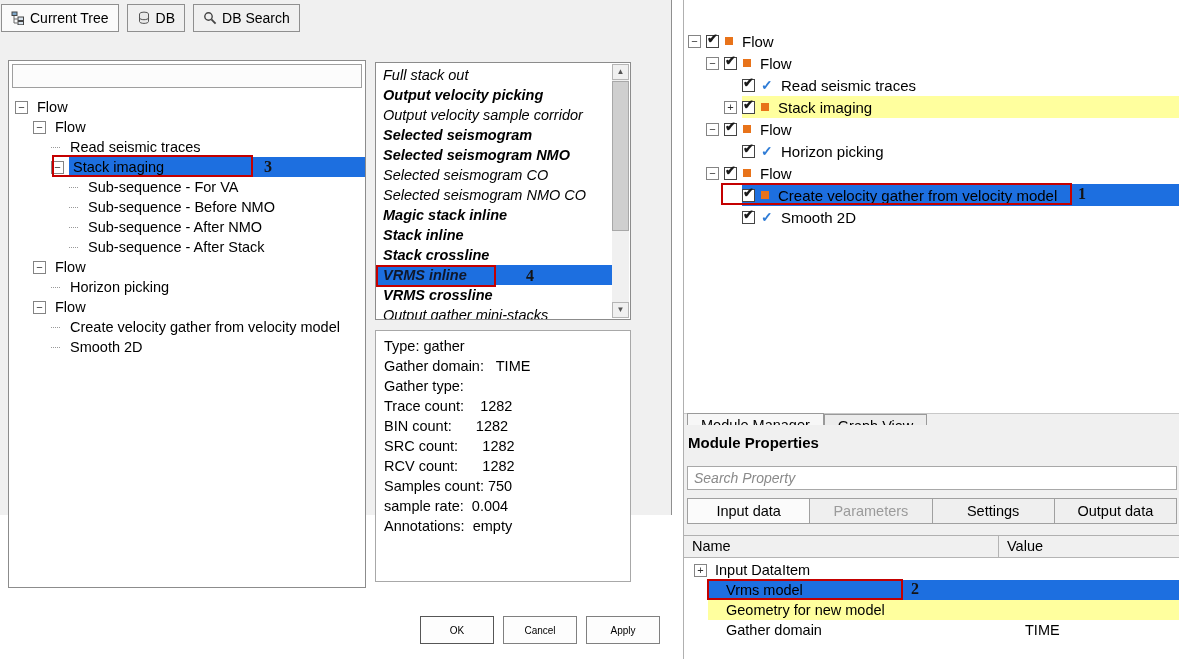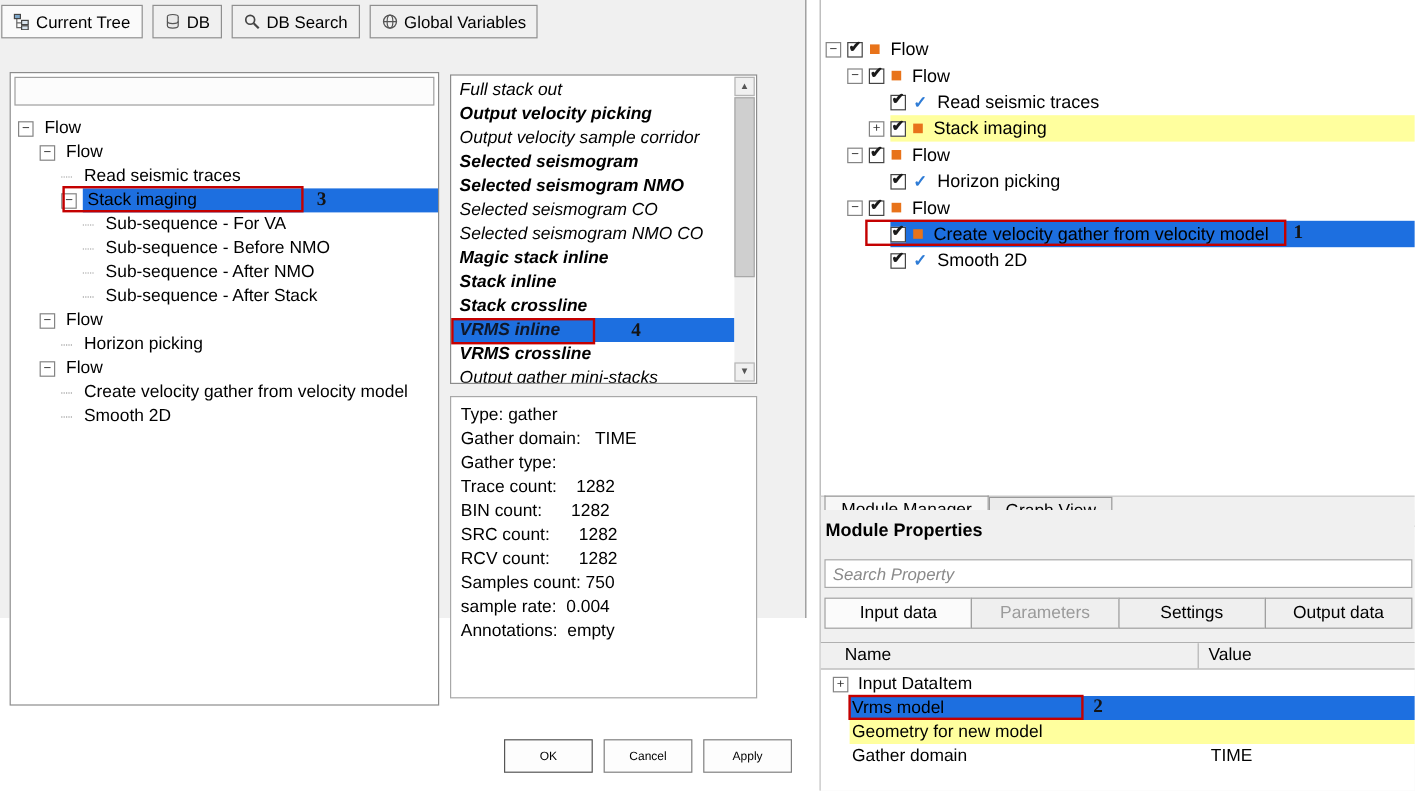--- a/index.html
+++ b/index.html
@@ -95,26 +95,26 @@
   .prop-tab{flex:1; border:1px solid #a0a0a0; margin-left:-1px; background:#efefef;
     text-align:center; line-height:24px; font-size:14.5px;}
   .prop-tab:first-child{margin-left:0;}
   .prop-tab.active{background:#fbfbfb;}
   .prop-tab.disabled{color:#9b9b9b;}
 
   .prop-table{position:absolute; left:0; top:110px; right:0; bottom:0; background:#fff;
     border-top:1px solid #b0b0b0;}
   .th-row{height:22px; background:#f0f0f0; border-bottom:1px solid #b4b4b4;
     display:flex; font-size:14.5px;}
-  .th-name{width:315px; padding-left:20px; line-height:21px; border-right:1px solid #b4b4b4;}
+  .th-name{width:315px; padding-left:8px; line-height:21px; border-right:1px solid #b4b4b4;}
   .th-value{flex:1; padding-left:8px; line-height:21px;}
   .pt-rows{margin-top:2px;}
   .pt-row{height:20px; display:flex; align-items:center; white-space:nowrap; font-size:14.5px;}
   .pt-indent{width:24px; flex:none; height:100%;}
-  .pt-fill{display:flex; align-items:center; flex:1; height:100%; padding-left:2px;}
+  .pt-fill{display:flex; align-items:center; flex:1; height:100%; padding-left:18px;}
   .pt-fill.selblue{background:var(--selection-blue); color:#000;}
   .pt-fill.hl-yellow{background:var(--highlight-yellow);}
   .pt-row .exp{margin-left:10px;}
   .pt-name{width:289px; flex:none;}
   .pt-value{padding-left:10px;}
 
   
   .ann-box{position:absolute; border:2px solid var(--annotation-red); z-index:50; pointer-events:none;}
   .ann-num{position:absolute; z-index:51; font-family:"Liberation Serif", serif;
     font-weight:bold; font-size:16px; color:#141414; pointer-events:none;}
@@ -152,28 +152,20 @@
             <path d="M2.5 6.8c0 1.05 2 1.9 4.5 1.9s4.5-.85 4.5-1.9" fill="none" stroke="#555"></path>
           </svg>
         <span>DB</span>
       </div>
       <div class="lg-tab">
         <svg class="icon" width="14" height="14" viewBox="0 0 14 14">
             <circle cx="5.5" cy="5.5" r="3.7" fill="none" stroke="#444" stroke-width="1.4"></circle>
             <line x1="8.4" y1="8.4" x2="12.6" y2="12.6" stroke="#444" stroke-width="1.8"></line>
           </svg>
         <span>DB Search</span>
-      </div>
-      <div class="lg-tab">
-        <svg class="icon" width="14" height="14" viewBox="0 0 14 14">
-            <circle cx="7" cy="7" r="5.4" fill="none" stroke="#555" stroke-width="1.1"></circle>
-            <ellipse cx="7" cy="7" rx="2.4" ry="5.4" fill="none" stroke="#555"></ellipse>
-            <line x1="1.6" y1="7" x2="12.4" y2="7" stroke="#555"></line>
-          </svg>
-        <span>Global Variables</span>
       </div>
     </div>
 
     <div id="left-tree">
       <input class="filter" value="" style="">
       <div class="tree-rows">
         <div class="trow lv0">
           <span class="exp">−</span>
           <span class="tlabel">Flow</span>
         </div>

